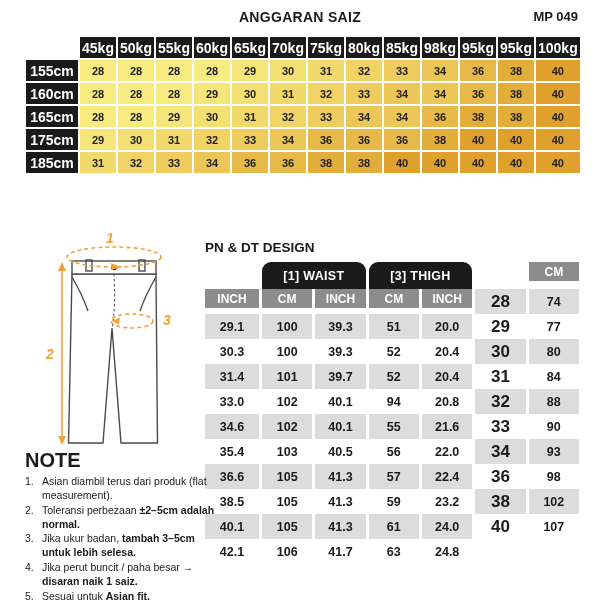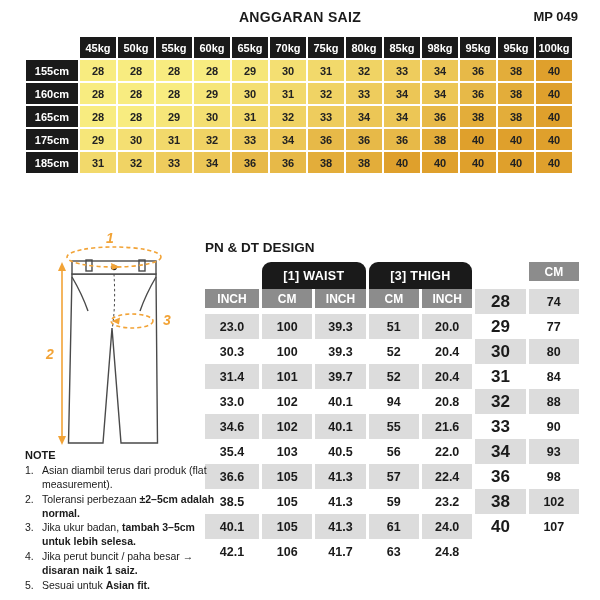--- a/index.html
+++ b/index.html
@@ -4,21 +4,21 @@
 <style>
   html,body{margin:0;padding:0;background:#ffffff;}
   .page{position:relative;width:600px;height:600px;background:#fff;overflow:hidden;
         font-family:"Liberation Sans",sans-serif;color:#1a1a1a;}
   .title{position:absolute;top:9px;left:0;width:100%;text-align:center;
          font-weight:bold;font-size:14px;letter-spacing:.3px;}
   .code{position:absolute;top:9px;right:22px;font-weight:bold;font-size:13px;}
 
   
   .size-table{position:absolute;left:24px;top:35px;border-collapse:separate;border-spacing:2px;}
-  .size-table th{background:#1a1a1a;color:#fff;font-size:11px;font-weight:bold;
+  .size-table th{background:#1a1a1a;color:#fff;font-size:14px;font-weight:bold;
                  height:21px;padding:0 2px;}
   .size-table th.corner{background:transparent;}
   .size-table th.rowhead{width:48px;}
   .size-table td{width:36px;height:21px;text-align:center;font-weight:bold;
                  font-size:11px;color:#222;padding:0;}
 
   
   .diagram{position:absolute;left:22px;top:231px;width:182px;height:222px;}
 
   
@@ -31,21 +31,21 @@
   .unit{background:#8c8c8c;color:#fff;height:19px;display:flex;align-items:center;
         justify-content:center;font-weight:bold;font-size:12px;}
   .mcell{height:25px;display:flex;align-items:center;justify-content:center;
          font-weight:bold;font-size:12.5px;}
   .msize{font-size:17px;}
   .stripe{background:#dcdcdc;}
   .blank{background:transparent;}
 
   
   .note{position:absolute;left:25px;top:449px;width:196px;}
-  .note-title{font-size:11px;font-weight:bold;margin:0 0 3px 0;}
+  .note-title{font-size:20px;font-weight:bold;margin:0 0 3px 0;}
   .note-item{display:flex;font-size:10.5px;line-height:1.32;margin-bottom:1px;}
   .note-item .num{width:17px;flex:0 0 17px;}
 </style>
 </head>
 <body>
 
 <div class="page">
 
   <div class="title">ANGGARAN SAIZ</div>
   <div class="code">MP 049</div>
@@ -192,21 +192,21 @@
       <div class="tab">[3] THIGH</div>
       <div class="blank"></div>
       <div class="unit">CM</div>
       <div class="unit">INCH</div>
       <div class="unit">CM</div>
       <div class="unit">INCH</div>
       <div class="unit">CM</div>
       <div class="unit">INCH</div>
       <div class="mcell msize stripe">28</div>
       <div class="mcell stripe">74</div>
-      <div class="mcell stripe">23.0</div>
+      <div class="mcell stripe">29.1</div>
       <div class="mcell stripe">100</div>
       <div class="mcell stripe">39.3</div>
       <div class="mcell stripe">51</div>
       <div class="mcell stripe">20.0</div>
       <div class="mcell msize">29</div>
       <div class="mcell">77</div>
       <div class="mcell">30.3</div>
       <div class="mcell">100</div>
       <div class="mcell">39.3</div>
       <div class="mcell">52</div>

